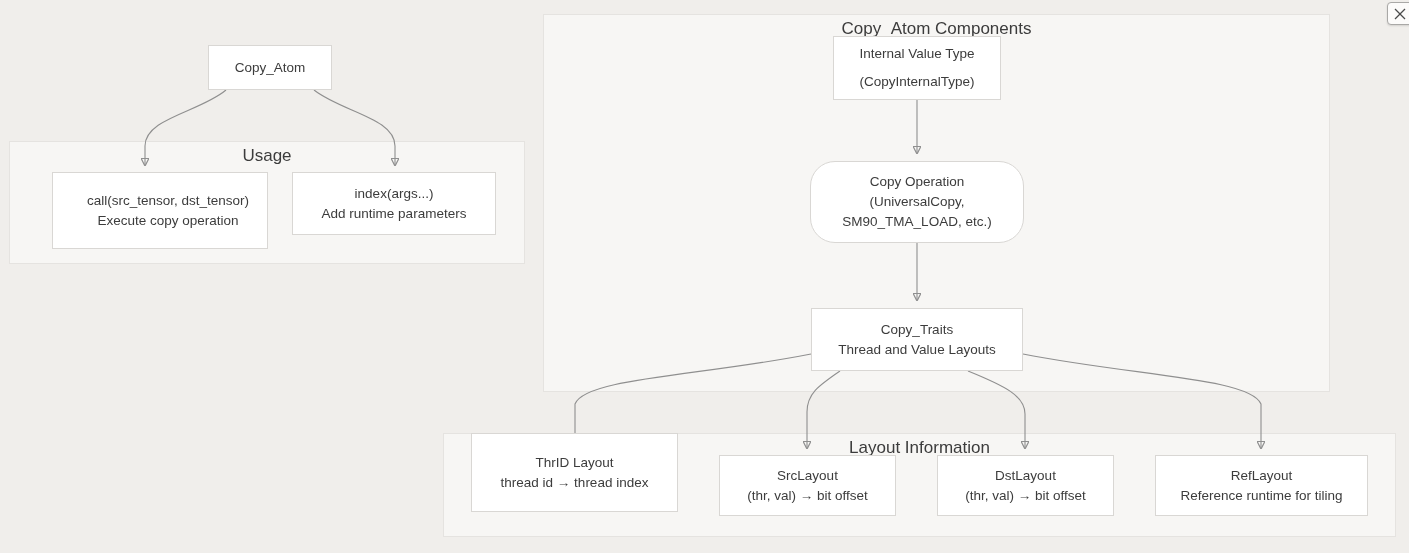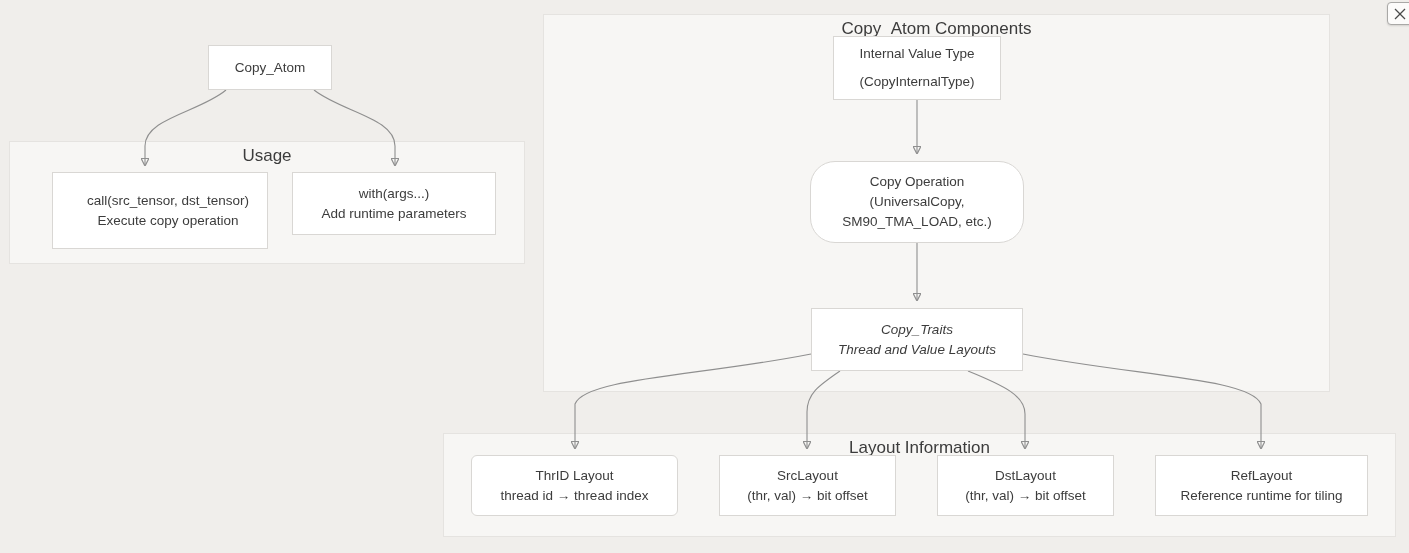--- a/index.html
+++ b/index.html
@@ -64,22 +64,22 @@
   
   .g-usage      { left: 9px;   top: 141px; width: 516px; height: 123px; }
   .g-components { left: 543px; top: 14px;  width: 787px; height: 378px; }
   .g-layout     { left: 443px; top: 433px; width: 953px; height: 104px; }
   
   .n-copy-atom  { left: 208px;  top: 45px;  width: 124px; height: 45px; }
   .n-call       { left: 52px;   top: 172px; width: 216px; height: 77px; padding-left: 16px; }
   .n-with       { left: 292px;  top: 172px; width: 204px; height: 63px; }
   .n-internal   { left: 833px;  top: 36px;  width: 168px; height: 64px; gap: 8px; }
   .n-operation  { left: 810px;  top: 161px; width: 214px; height: 82px; border-radius: 25px; }
-  .n-traits     { left: 811px;  top: 308px; width: 212px; height: 63px; font-style: italic; }
-  .n-thrid      { left: 471px;  top: 455px; width: 207px; height: 61px; border-radius: 6px; }
+  .n-traits     { left: 811px;  top: 308px; width: 212px; height: 63px; }
+  .n-thrid      { left: 471px;  top: 433px; width: 207px; height: 79px; }
   .n-src        { left: 719px;  top: 455px; width: 177px; height: 61px; }
   .n-dst        { left: 937px;  top: 455px; width: 177px; height: 61px; }
   .n-ref        { left: 1155px; top: 455px; width: 213px; height: 61px; }
   
   .close-btn {
     position: absolute;
     left: 1387px; top: 2px;
     width: 26px; height: 23px;
     background: #fcfbfa;
     border: 1px solid #a9a8a6;
@@ -129,21 +129,21 @@
   <div class="node n-copy-atom">
     <span>Copy_Atom</span>
   </div>
 
   <div class="node n-call">
     <span>call(src_tensor, dst_tensor)</span>
     <span>Execute copy operation</span>
   </div>
 
   <div class="node n-with">
-    <span>with(args...)</span>
+    <span>index(args...)</span>
     <span>Add runtime parameters</span>
   </div>
 
   <div class="node n-internal">
     <span>Internal Value Type</span>
     <span>(CopyInternalType)</span>
   </div>
 
   <div class="node n-operation">
     <span>Copy Operation</span>

